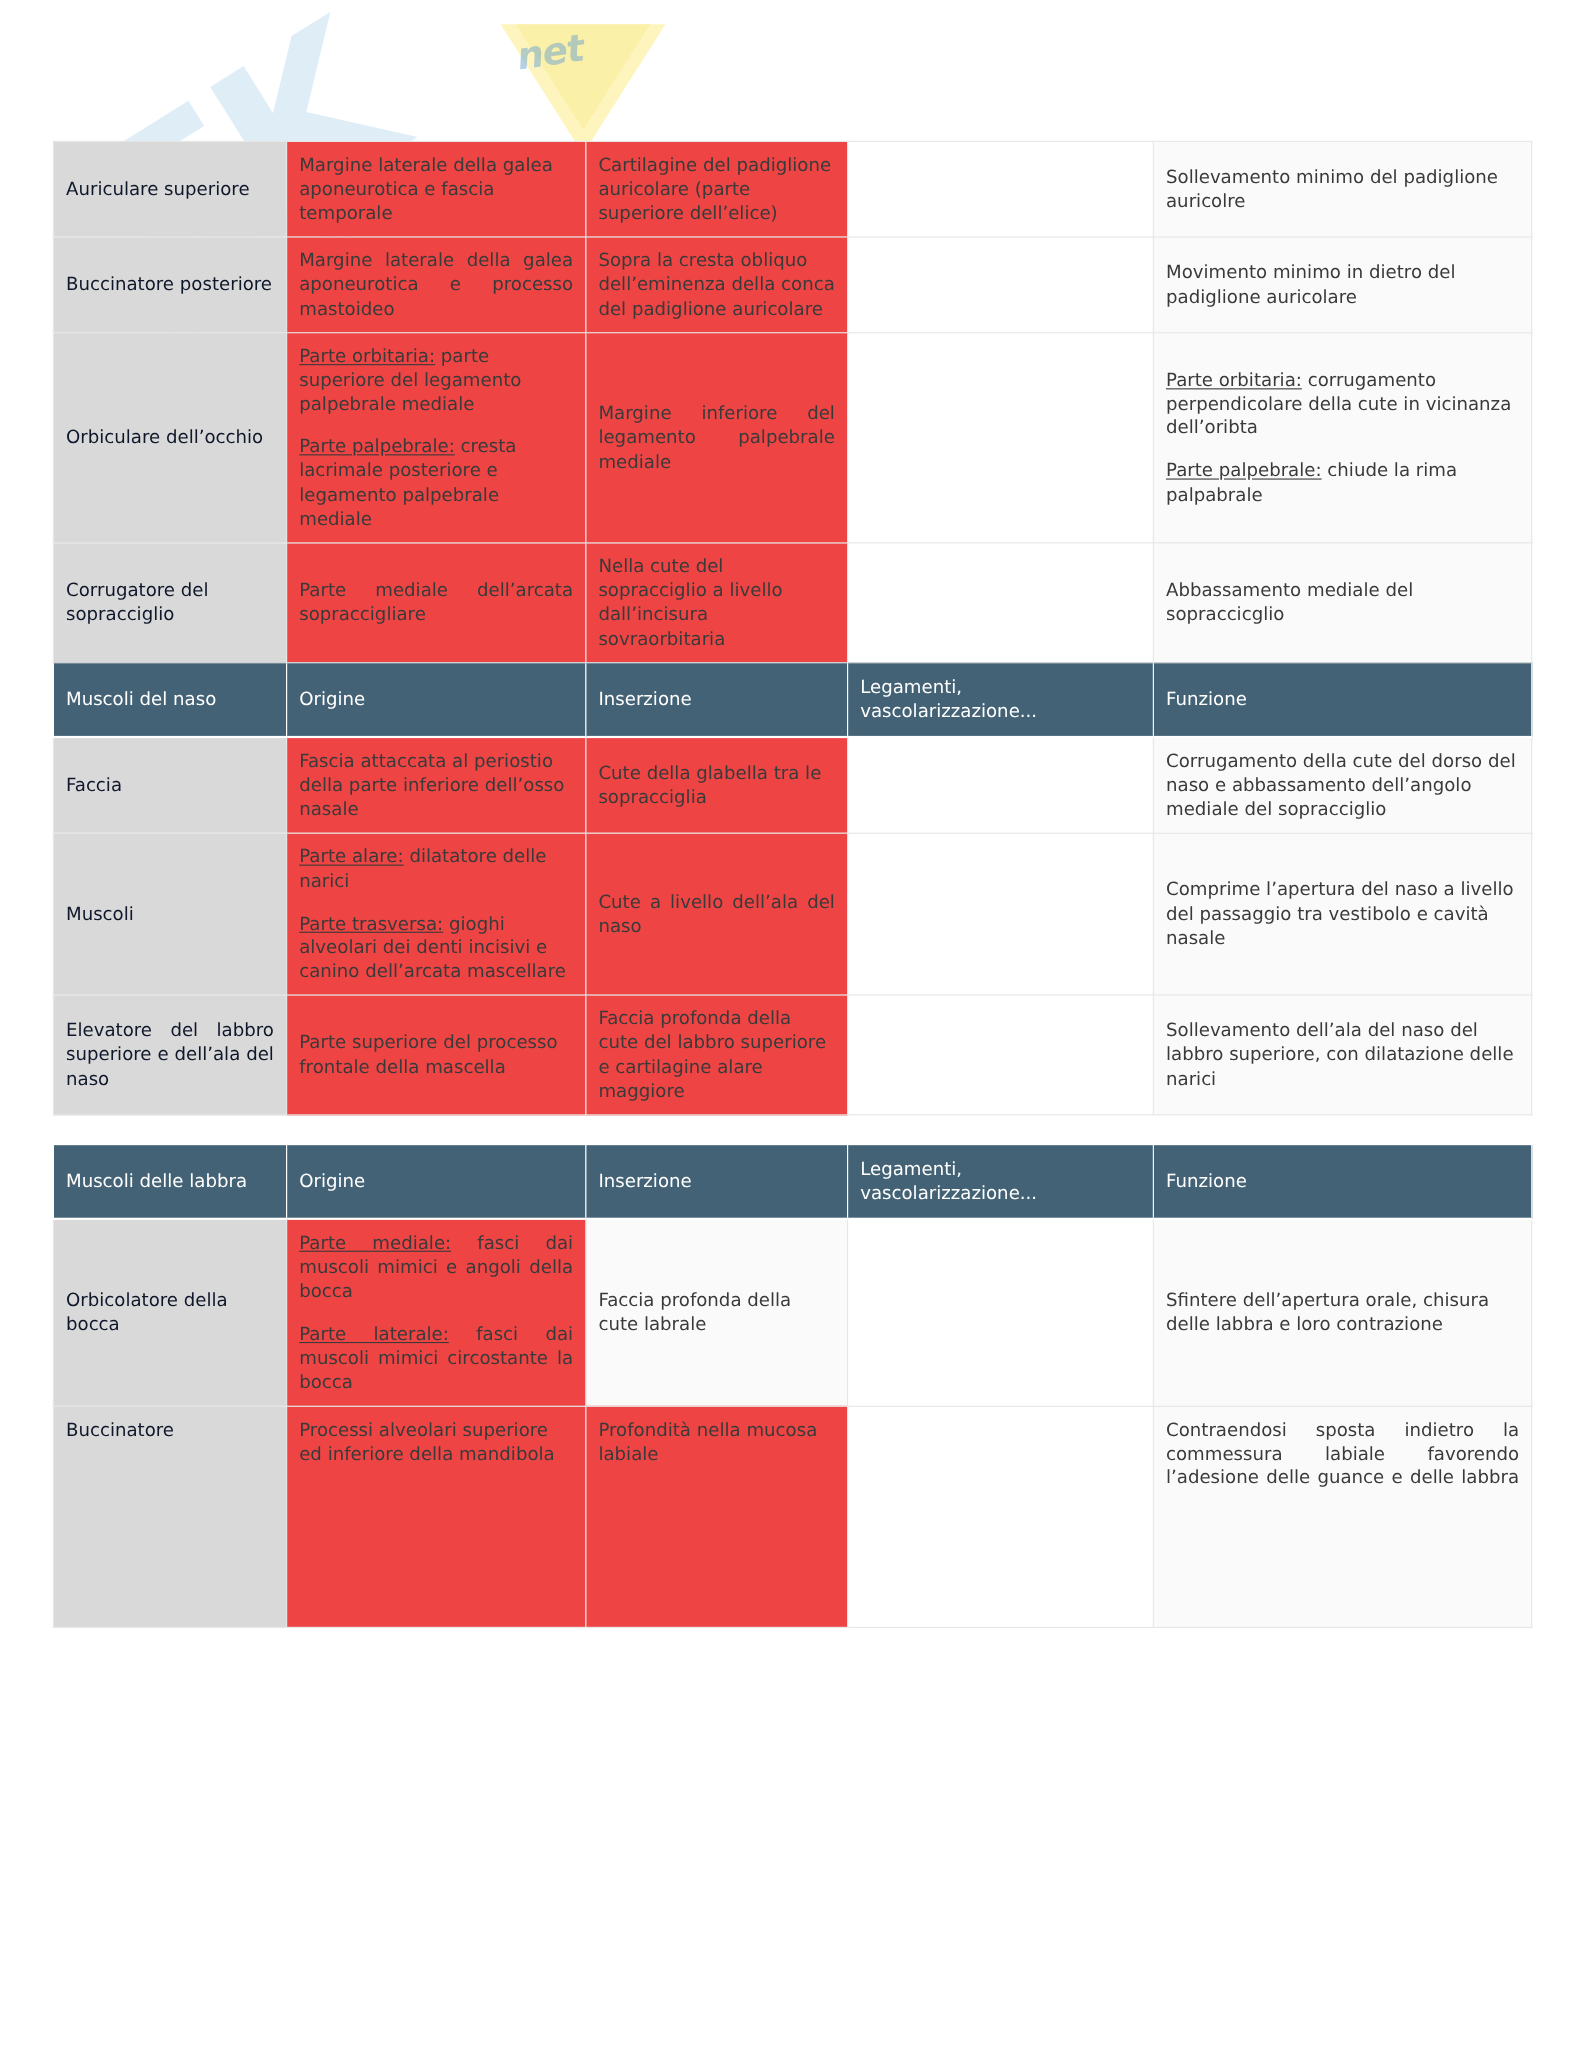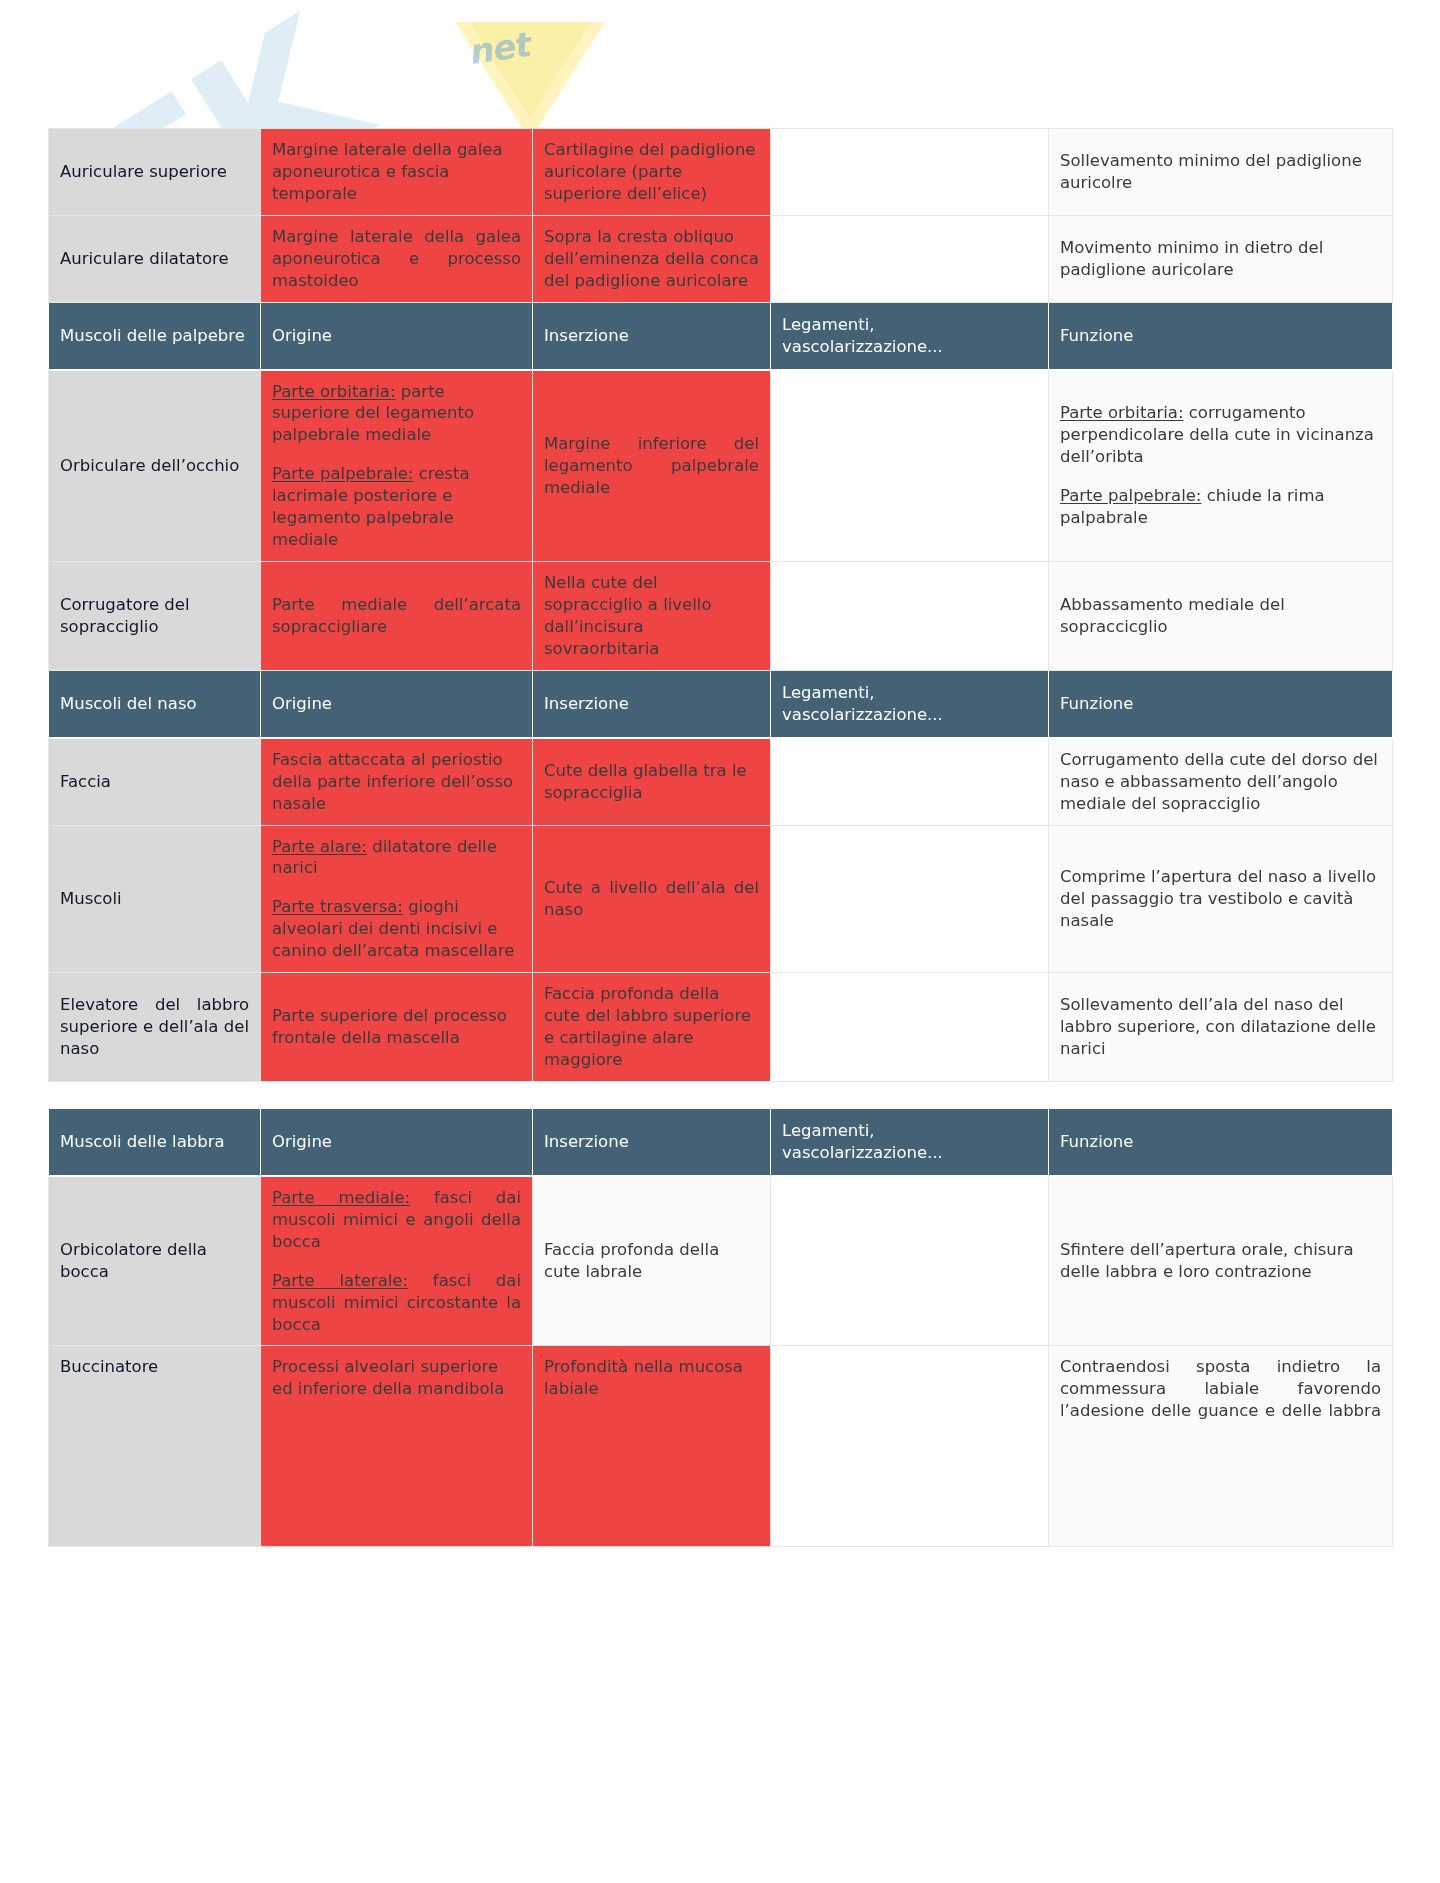--- a/index.html
+++ b/index.html
@@ -187,34 +187,27 @@
     </colgroup>
     <tbody>
       <tr>
         <td class="name">Auriculare superiore</td>
         <td class="body">Margine laterale della galea aponeurotica e fascia temporale</td>
         <td class="body">Cartilagine del padiglione auricolare (parte superiore dell’elice)</td>
         <td class="blank"></td>
         <td class="body-alt">Sollevamento minimo del padiglione auricolre</td>
       </tr>
       <tr>
-        <td class="name">Auriculare dilatatore</td>
+        <td class="name">Buccinatore posteriore</td>
         <td class="body jall">Margine laterale della galea aponeurotica e processo mastoideo</td>
         <td class="body">Sopra la cresta obliquo dell’eminenza della conca del padiglione auricolare</td>
         <td class="blank"></td>
         <td class="body-alt">Movimento minimo in dietro del padiglione auricolare</td>
       </tr>
 
-      <tr class="hdr">
-        <td>Muscoli delle palpebre</td>
-        <td>Origine</td>
-        <td>Inserzione</td>
-        <td>Legamenti, vascolarizzazione...</td>
-        <td>Funzione</td>
-      </tr>
 
       <tr>
         <td class="name">Orbiculare dell’occhio</td>
         <td class="body">
           <p class="p2"><u class="lbl">Parte orbitaria:</u><span> parte superiore del legamento palpebrale mediale</span></p>
           <span class="gap"></span>
           <p class="p2"><u class="lbl">Parte palpebrale:</u><span> cresta lacrimale posteriore e legamento palpebrale mediale</span></p>
         </td>
         <td class="body jall">Margine inferiore del legamento palpebrale mediale</td>
         <td class="blank"></td>

